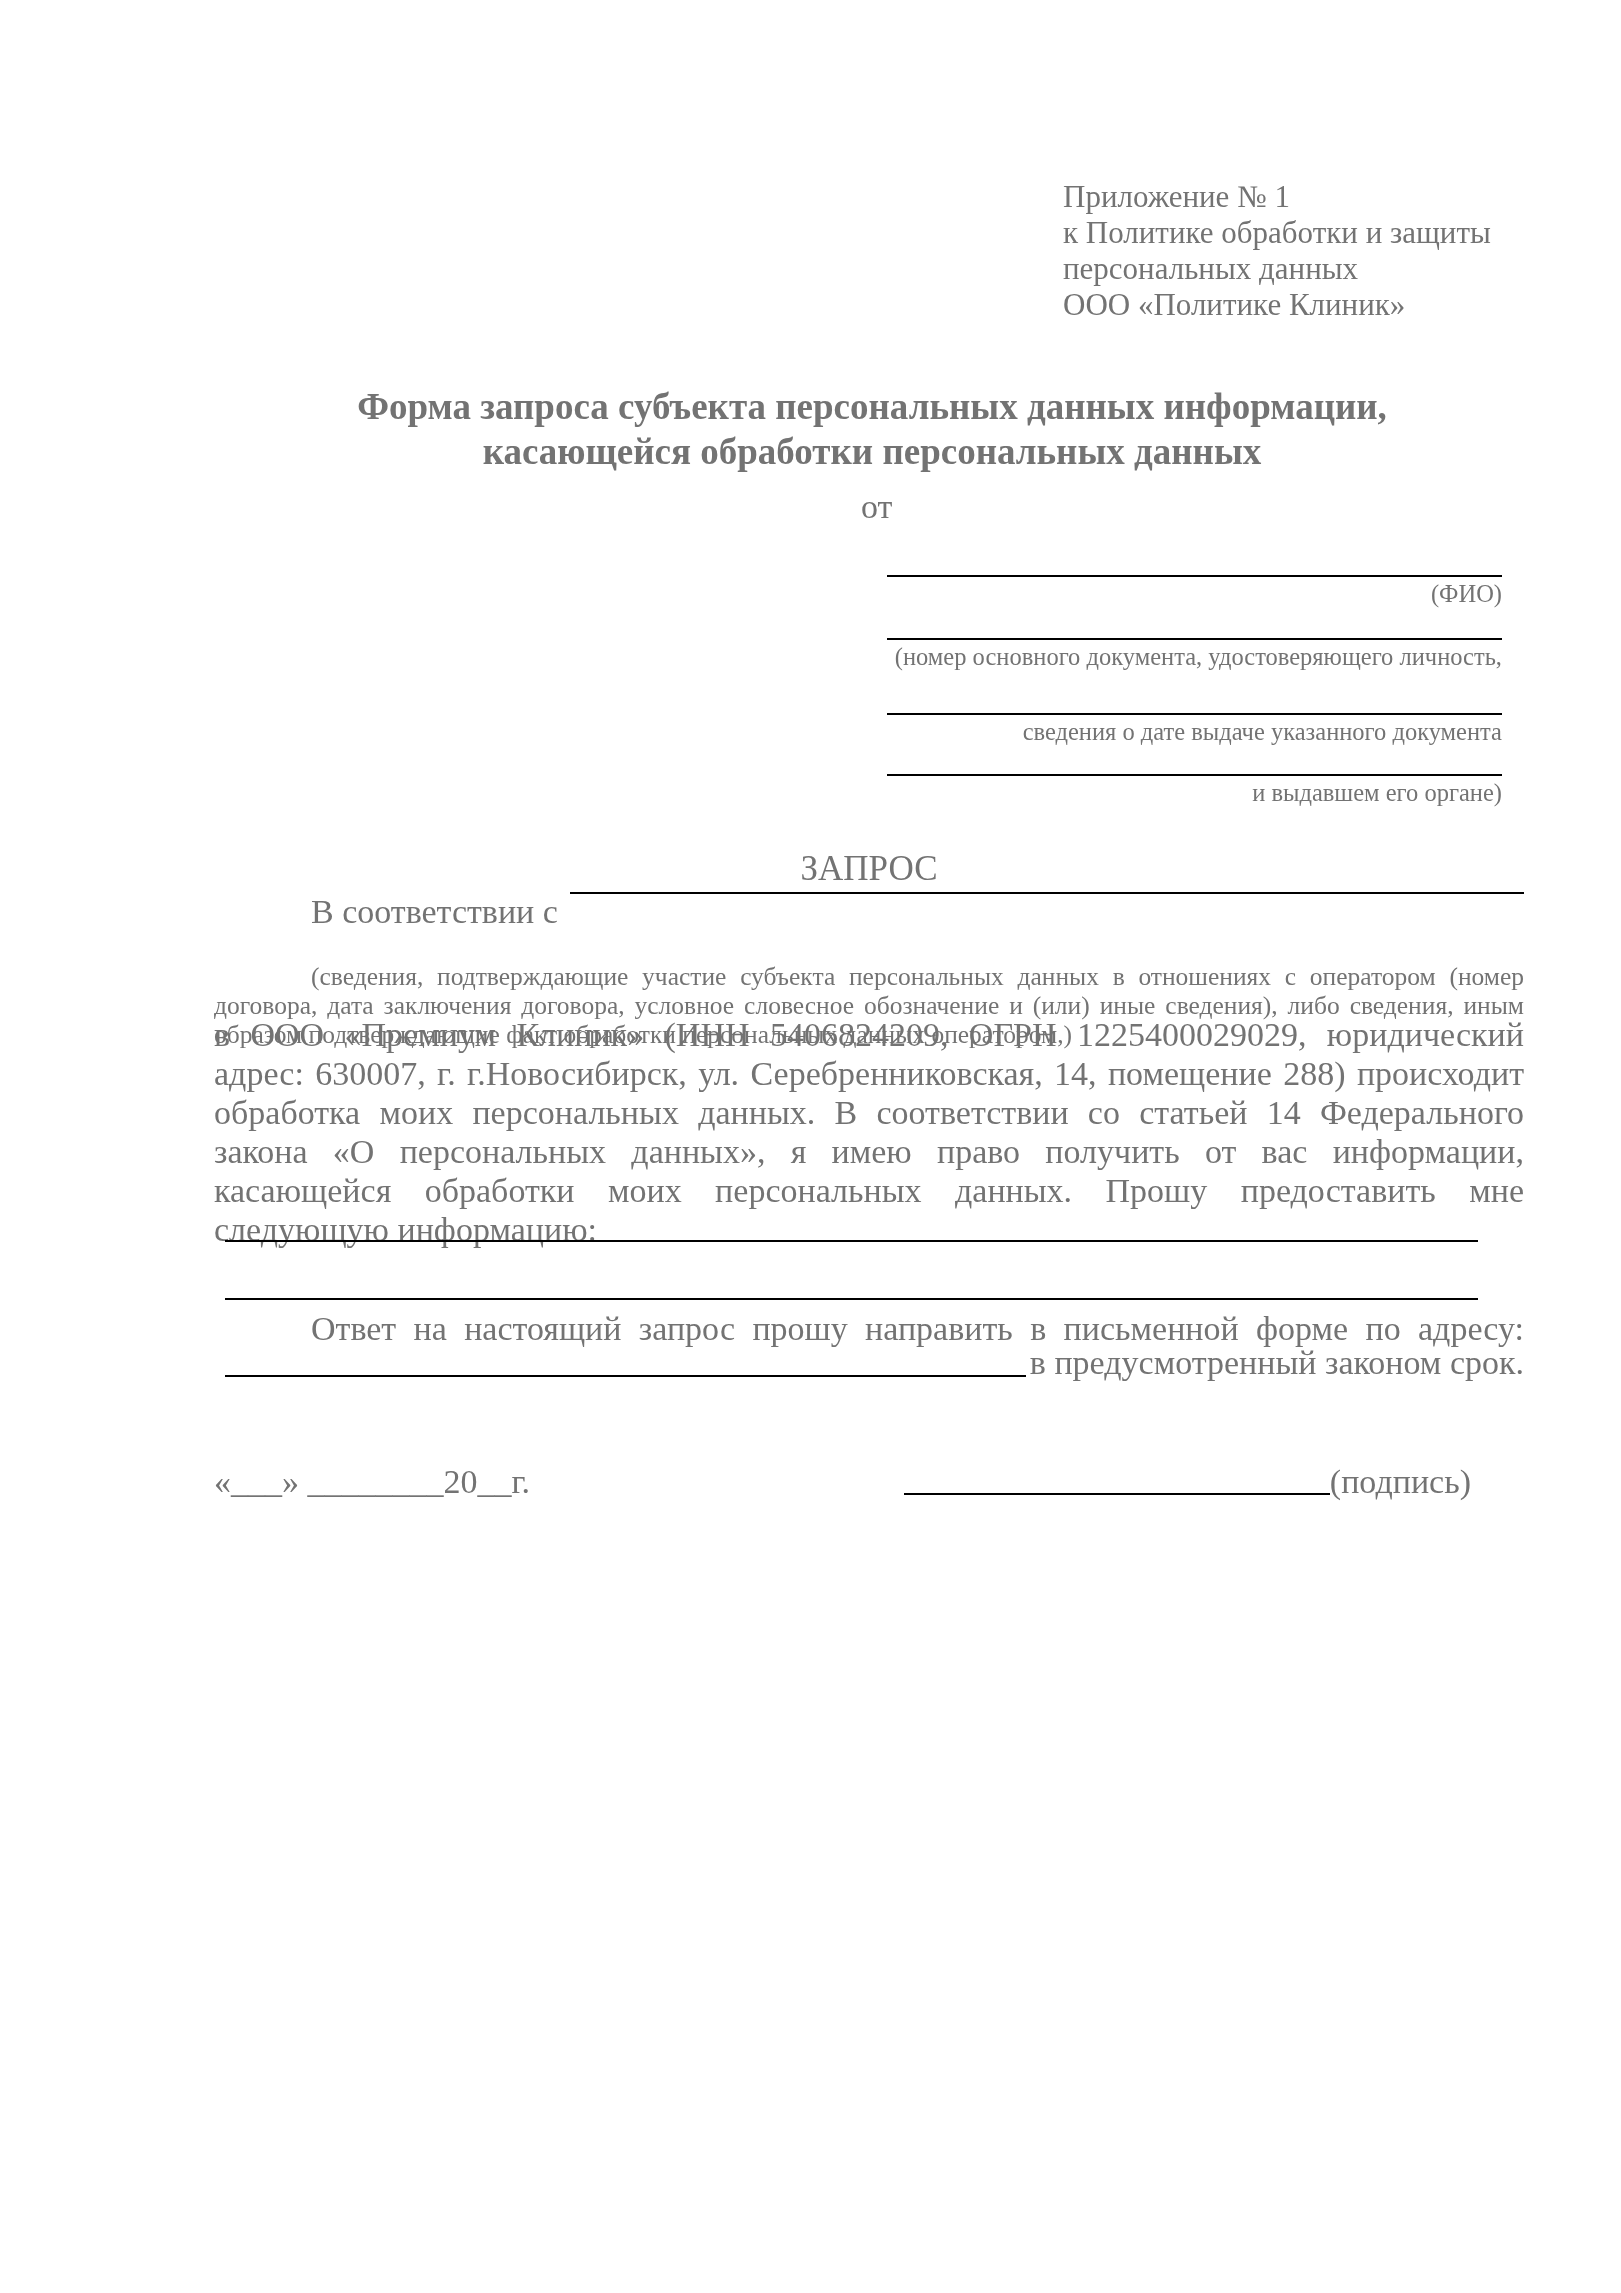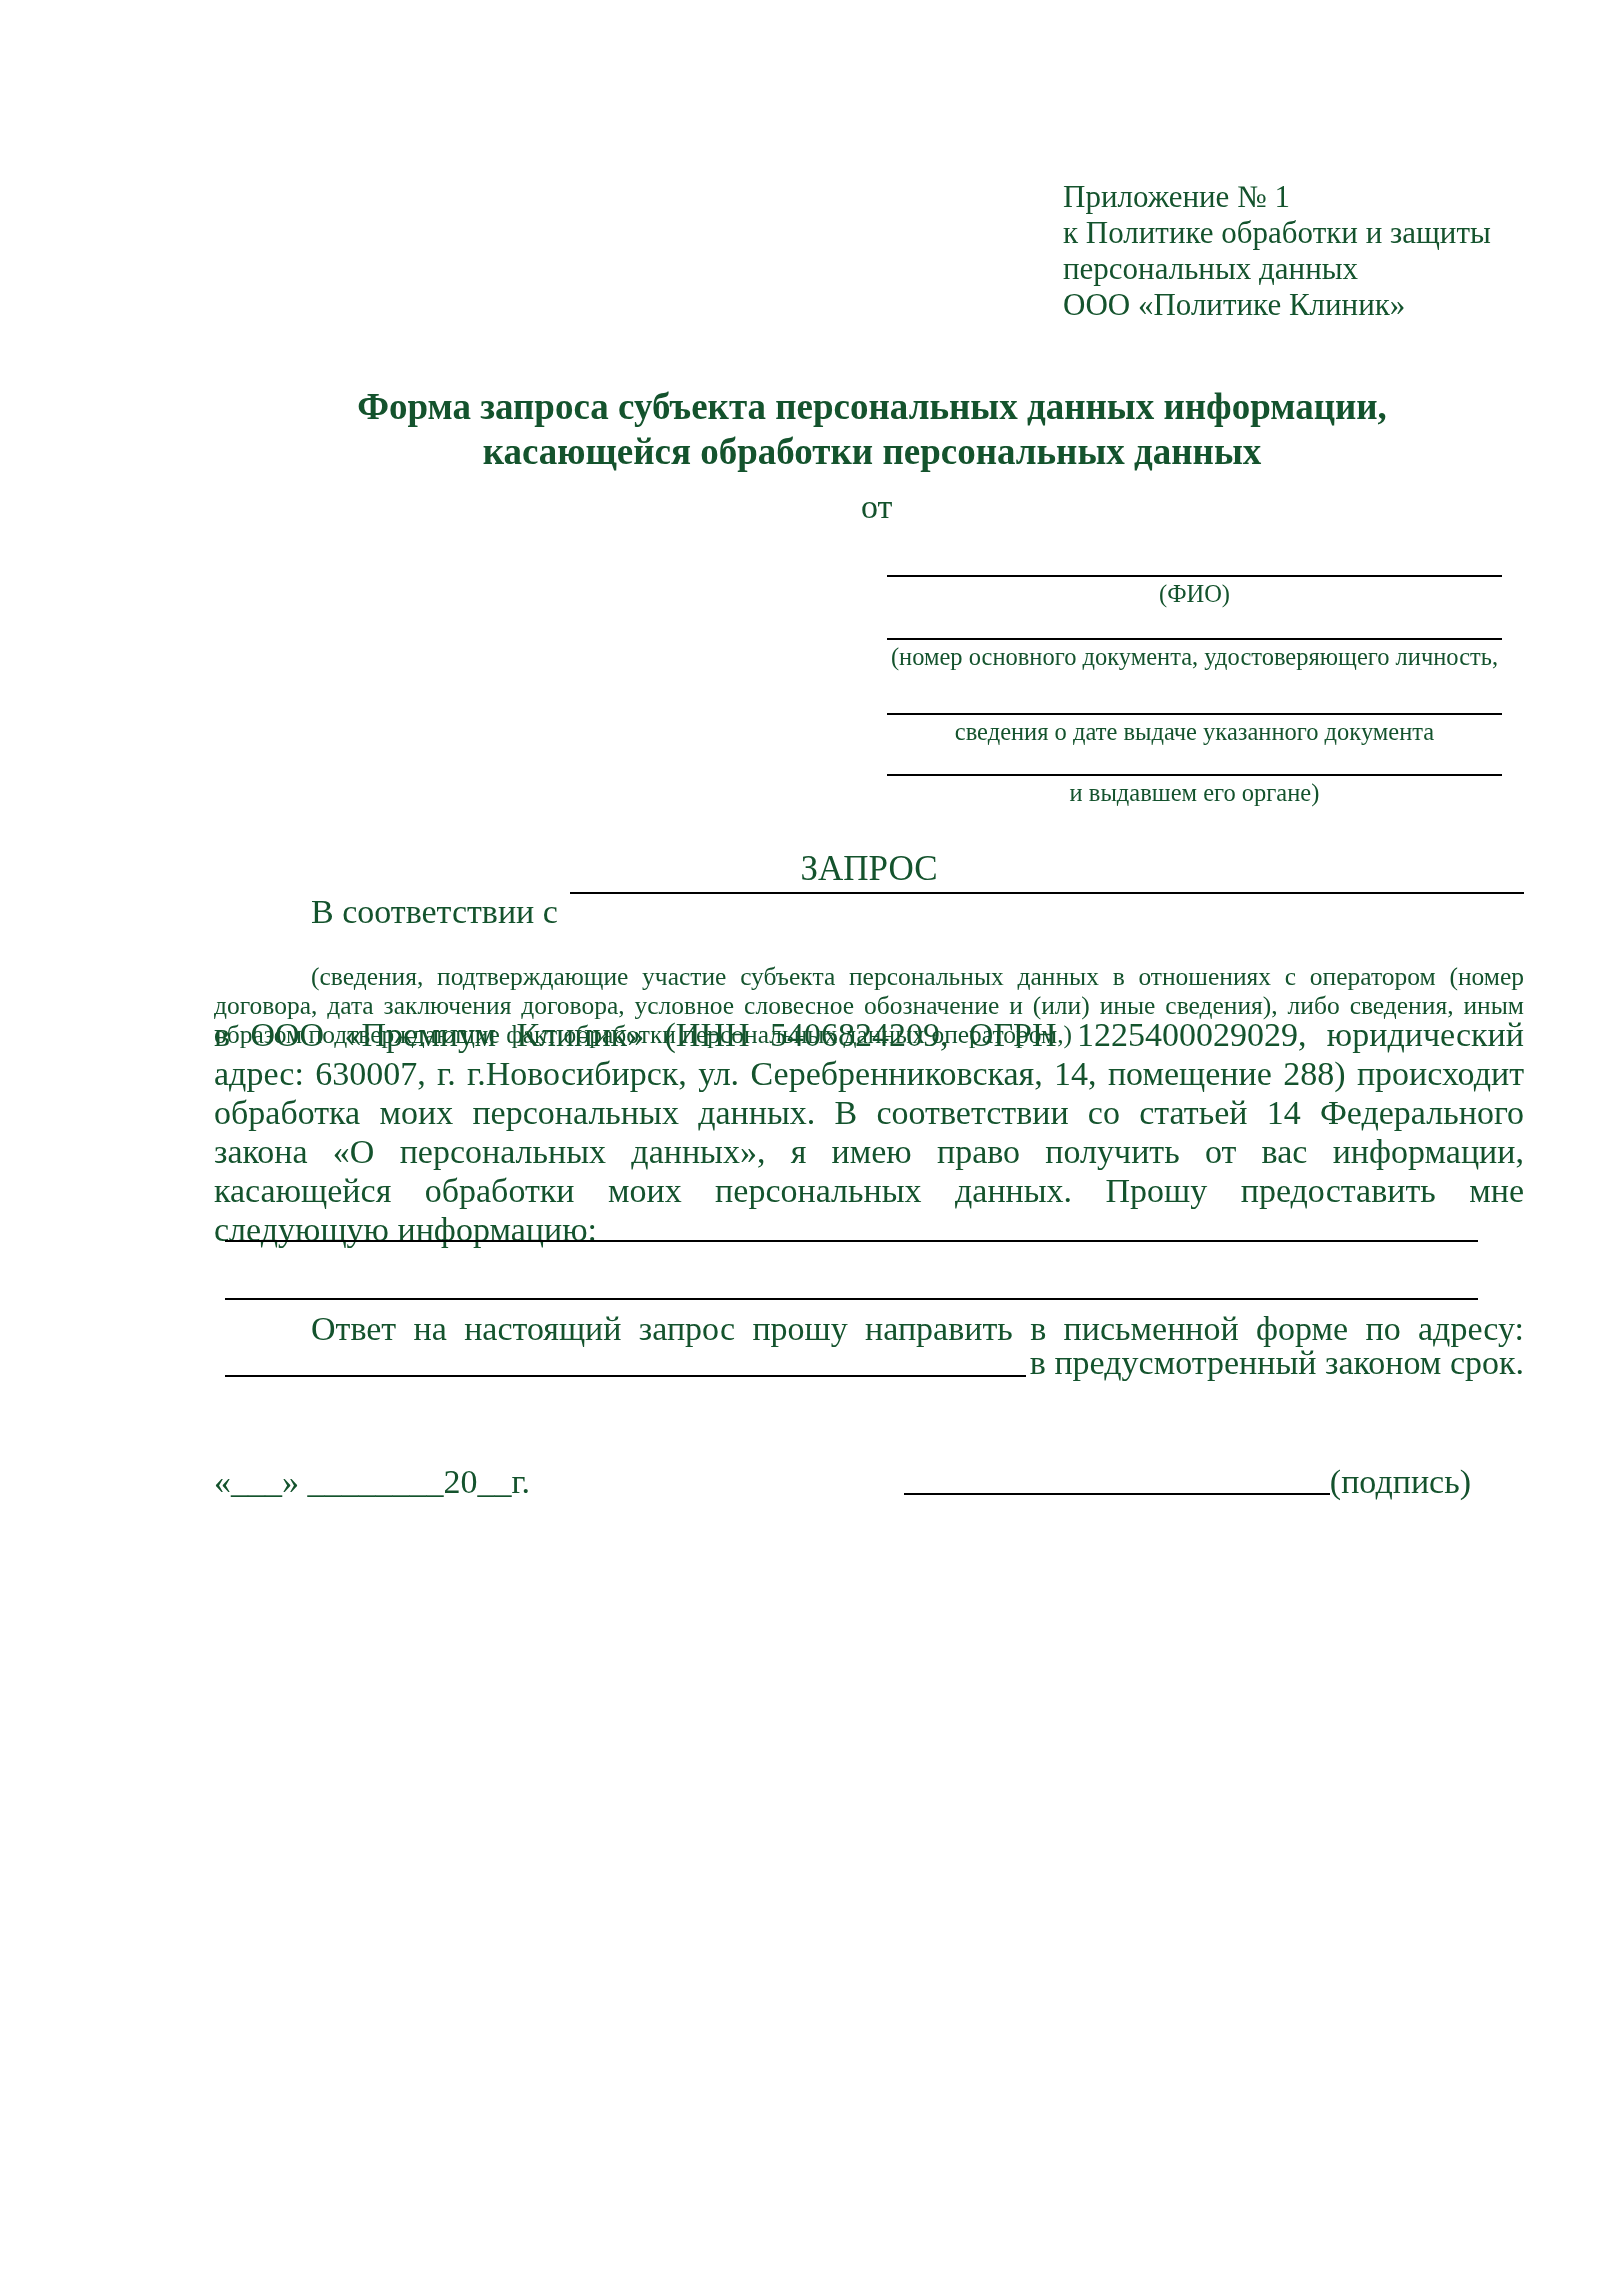--- a/index.html
+++ b/index.html
@@ -5,21 +5,21 @@
   html, body {
     margin: 0;
     padding: 0;
     background: #ffffff;
   }
   .page {
     position: relative;
     width: 1621px;
     height: 1832px;
     background: #ffffff;
-    color: #14532d;
+    color: #737373;
     font-family: "Liberation Serif", "DejaVu Serif", serif;
     overflow: hidden;
   }
   
   .header-block {
     position: absolute;
     left: 1063px;
     top: 179px;
     width: 470px;
     font-size: 31px;
@@ -56,21 +56,21 @@
   .fio-row-1 { top: 575px; }
   .fio-row-2 { top: 638px; }
   .fio-row-3 { top: 713px; }
   .fio-row-4 { top: 774px; }
   .rule {
     height: 0;
     border-top: 2.9px solid #000;
   }
   .rule-caption {
     margin-top: 2.9px;
-    text-align: center;
+    text-align: right;
     font-size: 24.5px;
     line-height: 27.4px;
   }
   
   .zapros-heading {
     position: absolute;
     left: 214px;
     top: 849px;
     width: 1310px;
     text-align: center;

